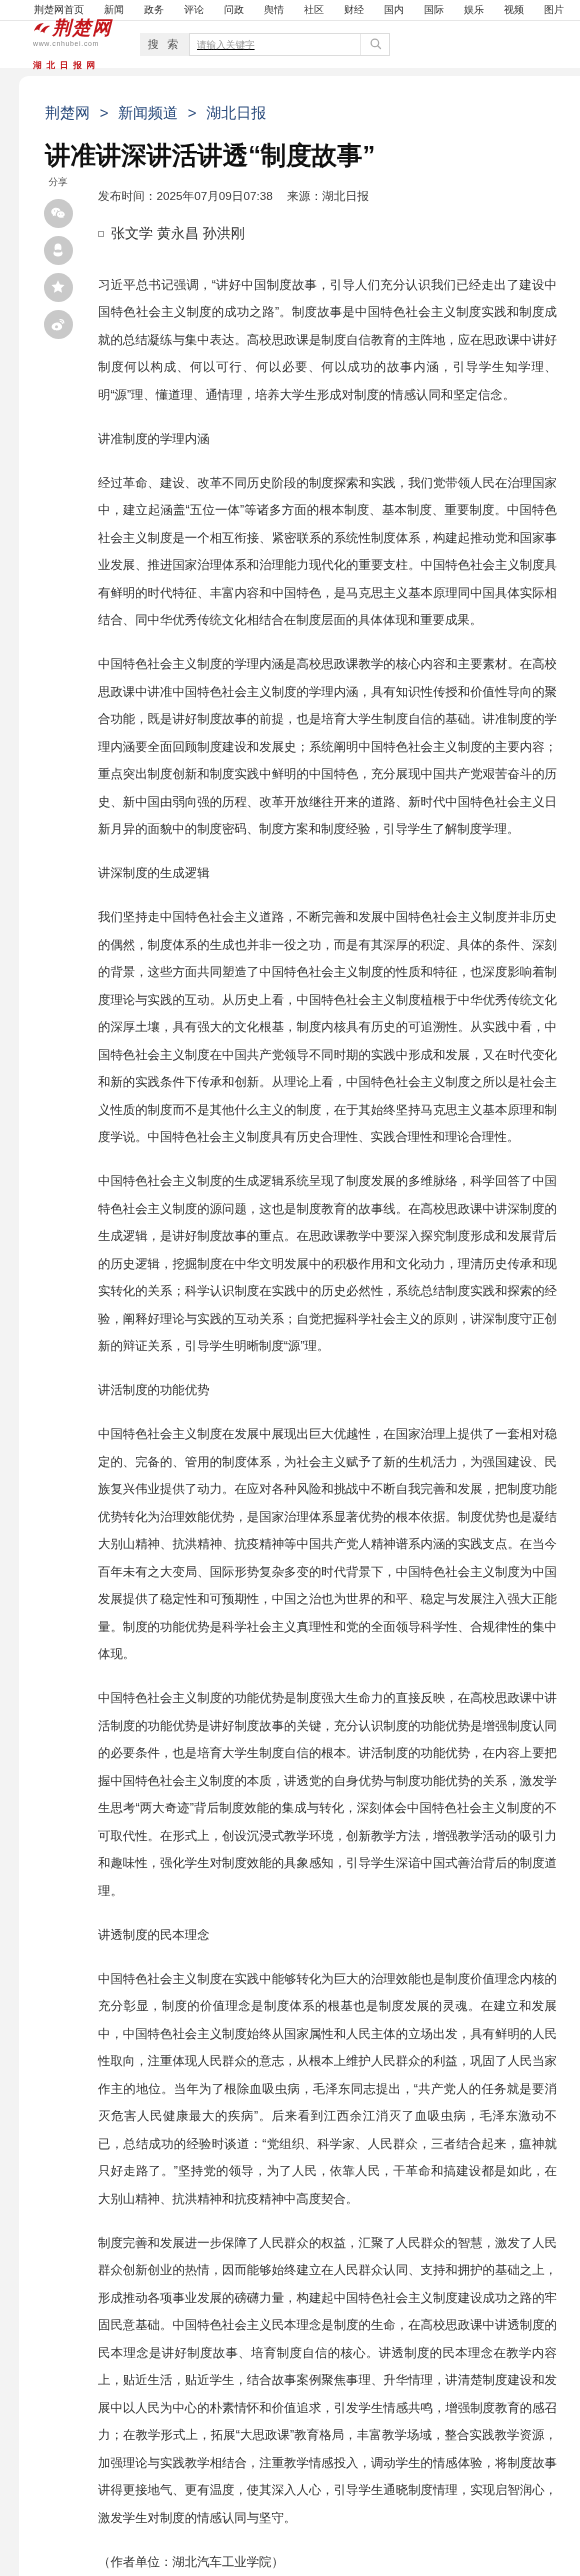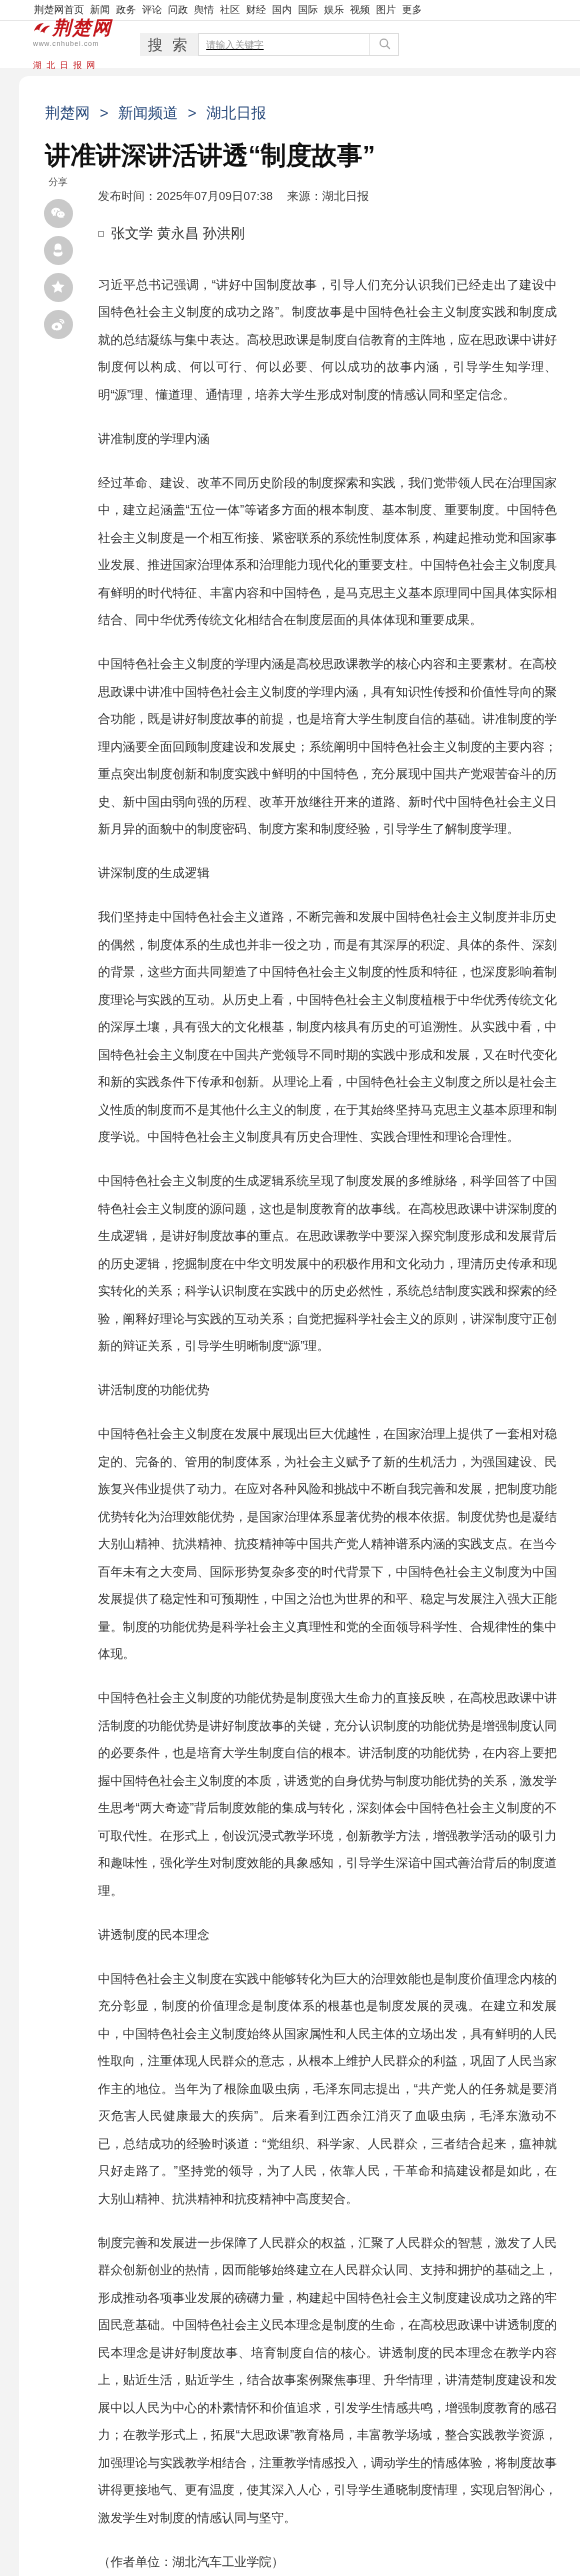--- a/index.html
+++ b/index.html
@@ -4,31 +4,31 @@
 <style>
   * { margin:0; padding:0; box-sizing:border-box; }
   html,body { width:581px; }
   body {
     height:2576px; overflow:hidden; position:relative;
     background:#f3f3f3;
     font-family:"Liberation Sans","DejaVu Sans",sans-serif;
   }
   
   .topnav { background:#fff; border-bottom:0.7px solid #e6e6e6; height:21px; }
-  .topnav-inner { height:100%; display:flex; align-items:center; gap:6px; padding-left:34px; }
+  .topnav-inner { height:100%; display:flex; align-items:center; gap:20px; padding-left:34px; }
   .topnav-inner a { font-size:10px; color:#333; text-decoration:none; white-space:nowrap; }
   
   .site-header { background:#fff; height:47px; display:flex; align-items:center; padding-left:33px; }
   .logo { display:flex; flex-direction:column; line-height:1.1; cursor:pointer; }
   .logo-row { display:flex; align-items:flex-end; gap:1.4px; }
   .logo-text { color:#c4171c; font-size:18.5px; font-weight:bold; font-style:italic; letter-spacing:1.4px; }
   .logo-url { font-size:6.9px; color:#8a8a8a; letter-spacing:0.7px; margin-top:1.4px; }
-  .logo-sub { font-size:8.6px; color:#c4171c; font-weight:normal; letter-spacing:4.8px; margin-top:14px; }
+  .logo-sub { font-size:8.6px; color:#c4171c; font-weight:bold; letter-spacing:4.8px; margin-top:14px; }
   .search { margin-left:27.5px; display:flex; align-items:center; height:23px; }
-  .search-label { background:#f0f0f0; color:#555; font-size:15px; height:23px; line-height:23px;
+  .search-label { background:#f0f0f0; color:#555; font-size:11px; height:23px; line-height:23px;
                   padding:0 8.2px; letter-spacing:2.7px; white-space:nowrap; }
   .search-box { display:flex; align-items:center; border:0.7px solid #dcdcdc; background:#fff; height:23px; width:201px;text-decoration:underline; }
   .search-box input { flex:1; border:none; outline:none; height:100%; padding:0 6.9px; font-size:9.6px; color:#333;
                       font-family:inherit; }
   .search-box input::placeholder { color:#999; }
   .search-btn { width:29px; height:100%; background:#fff; border:none; border-left:0.7px solid #e8e8e8;
                 display:flex; align-items:center; justify-content:center; cursor:pointer; }
   
   .card { position:absolute; top:76px; left:19px; right:0; bottom:0; background:#fff;
           border-radius:9.6px 0 0 0; padding:27.5px 25px 0 26px; overflow:hidden; }

